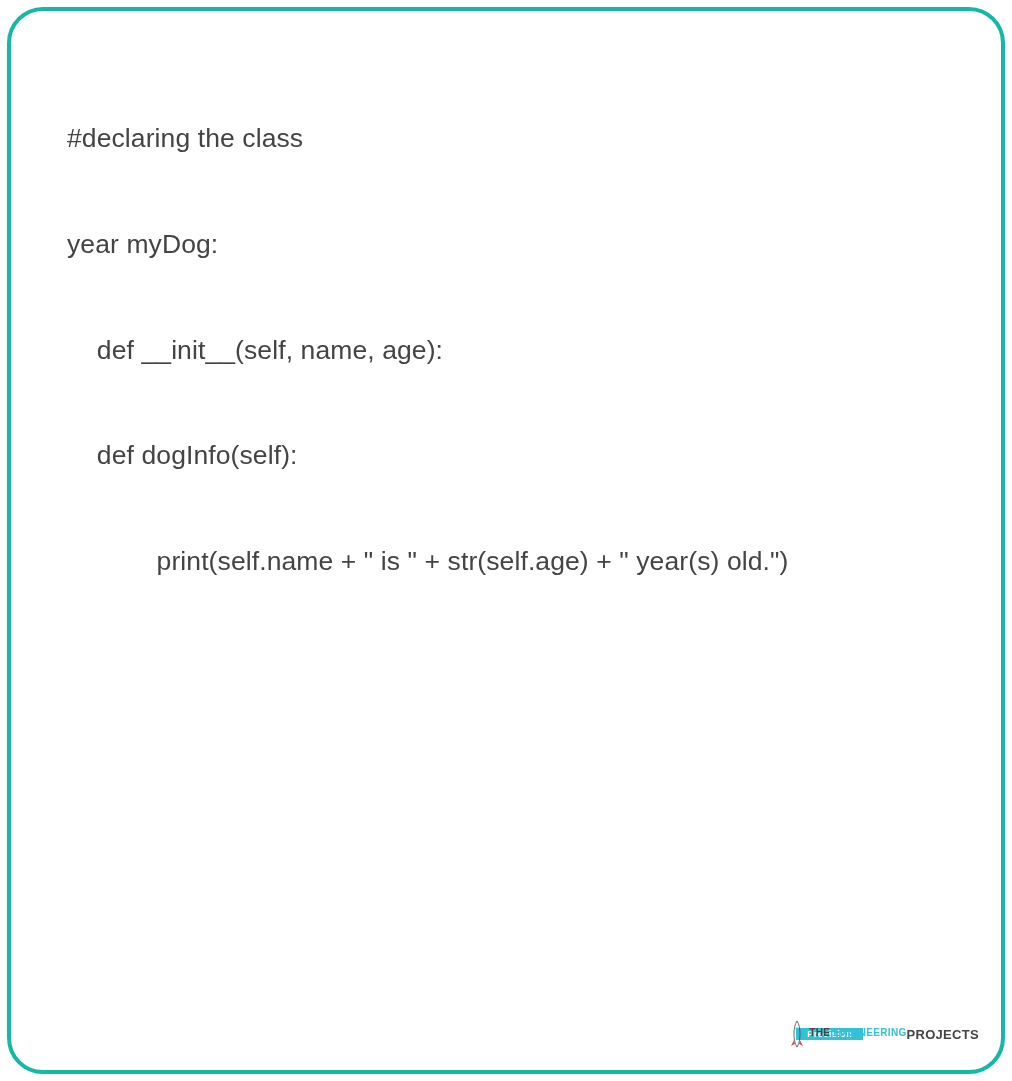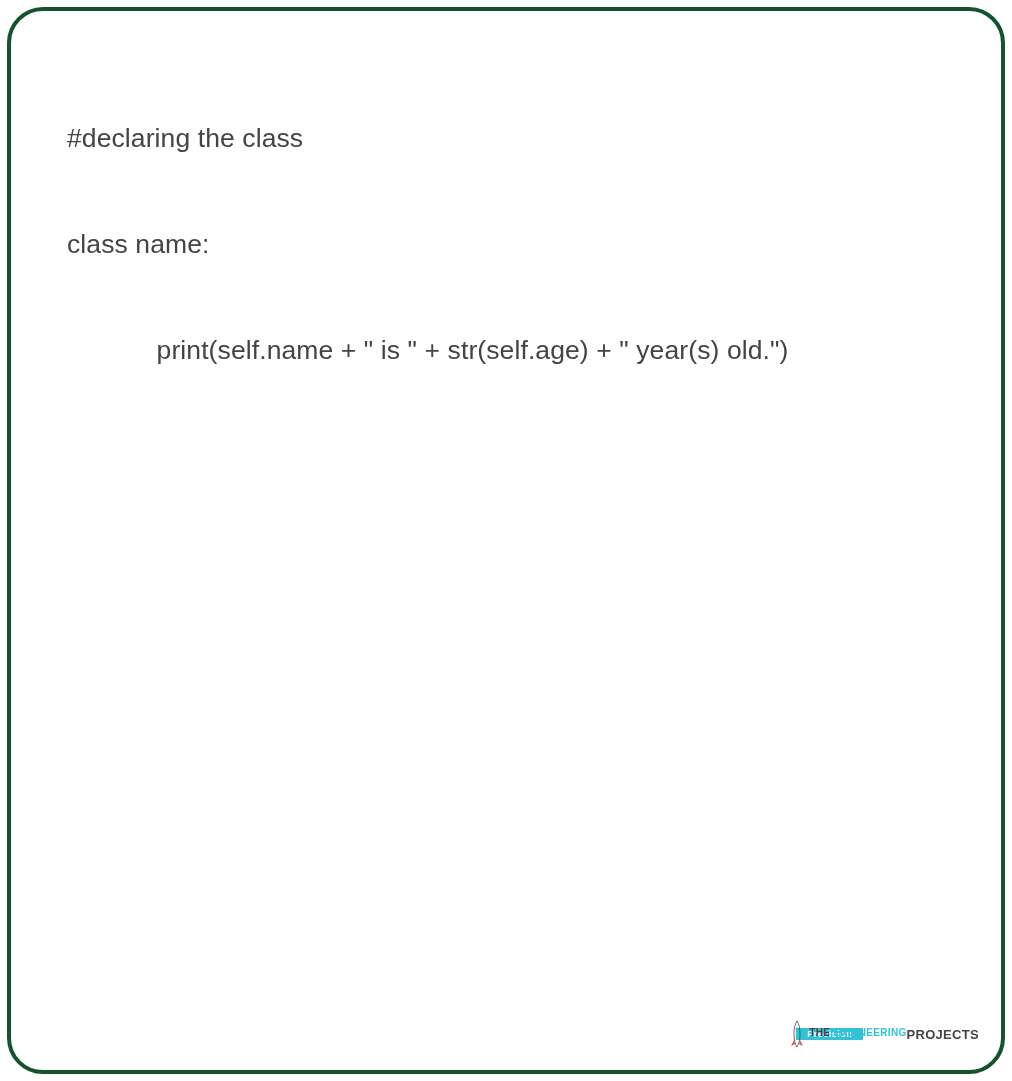--- a/index.html
+++ b/index.html
@@ -12,21 +12,21 @@
     box-sizing: border-box;
     width: 1012px;
     height: 1081px;
     padding: 7px;
     background: #ffffff;
   }
   .card {
     box-sizing: border-box;
     width: 100%;
     height: 100%;
-    border: 4px solid #14532d;
+    border: 4px solid #14b8a6;
     border-radius: 36px;
     background: #ffffff;
     padding: 40px 56px 30px 56px;
     position: relative;
     overflow: hidden;
   }
   .code {
     font-family: "Segoe UI", "Helvetica Neue", Arial, sans-serif;
     font-size: 26.5px;
     line-height: 35.2px;
@@ -79,21 +79,23 @@
     align-self: flex-end;
   }
 </style>
 </head>
 <body>
 
 <div class="frame">
   <div class="card">
     <div class="code">
       <span class="line">#declaring the class</span>
-      <span class="line">class name:</span>
+      <span class="line">year myDog:</span>
+      <span class="line">    def __init__(self, name, age):</span>
+      <span class="line">    def dogInfo(self):</span>
       <span class="line">            print(self.name + " is " + str(self.age) + " year(s) old.")</span>
       
       
       
       
       
       
       
       
       <span class="line"></span>

